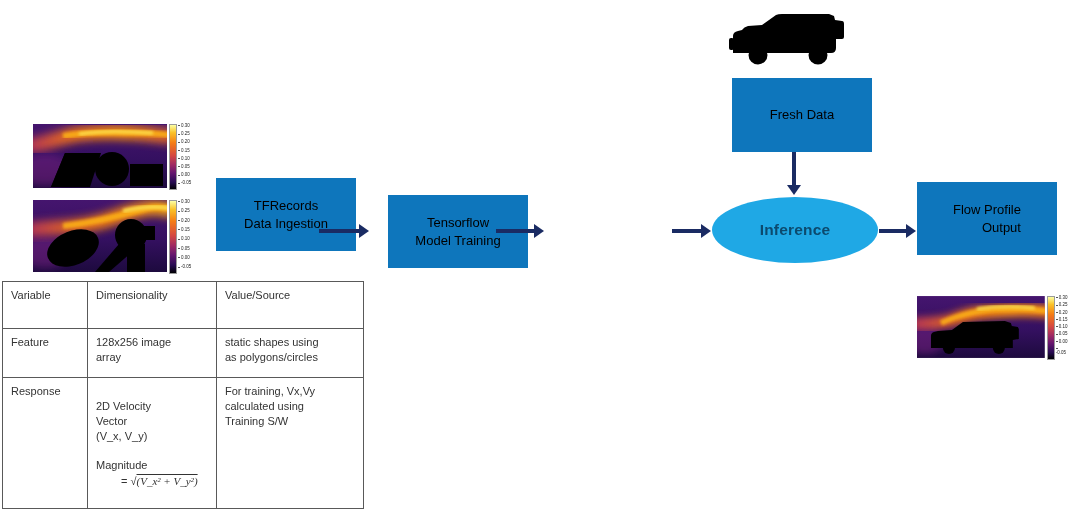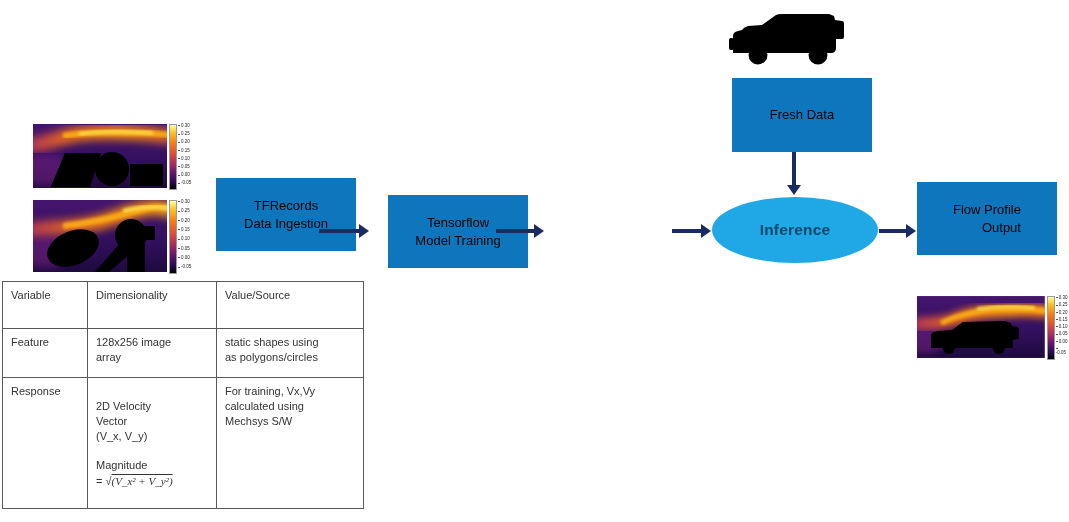--- a/index.html
+++ b/index.html
@@ -36,21 +36,21 @@
 
   
   .vtable{position:absolute;left:2px;top:281px;border-collapse:collapse;
           font-size:11px;color:#333;table-layout:fixed;}
   .vtable td{border:1.5px solid #595959;vertical-align:top;padding:6px 8px 4px 8px;
              white-space:pre-line;line-height:1.35;}
   .col-var{width:68px;}.col-dim{width:112px;}.col-src{width:130px;}
   .row-head td{height:36px;}
   .row-feature td{height:38px;}
   .row-response td{height:96px;}
-  .formula{display:block;margin-top:1px;white-space:nowrap;}
+  .formula{display:block;margin-top:1px;white-space:nowrap;margin-left:25px;}
   .fexpr{font-family:"Liberation Serif",serif;font-style:italic;text-decoration:overline;}
 
   .car{position:absolute;left:727px;top:10px;}
 </style>
 </head>
 <body>
 
 <div class="stage">
 
   <div class="heatmap" style="left:33px;top:124px;">
@@ -245,18 +245,18 @@
       <td>
         <span style="white-space:pre-line;">2D Velocity
 Vector
 (V_x, V_y)
 
 Magnitude</span>
         <span class="formula"><span>= √</span><span class="fexpr">(V_x² + V_y²)</span></span>
       </td>
       <td>For training,  Vx,Vy
 calculated using
-Mechsys S/W</td>
+Training S/W</td>
     </tr>
   </tbody>
     </table>
 
 </div>
 
 </body></html>

